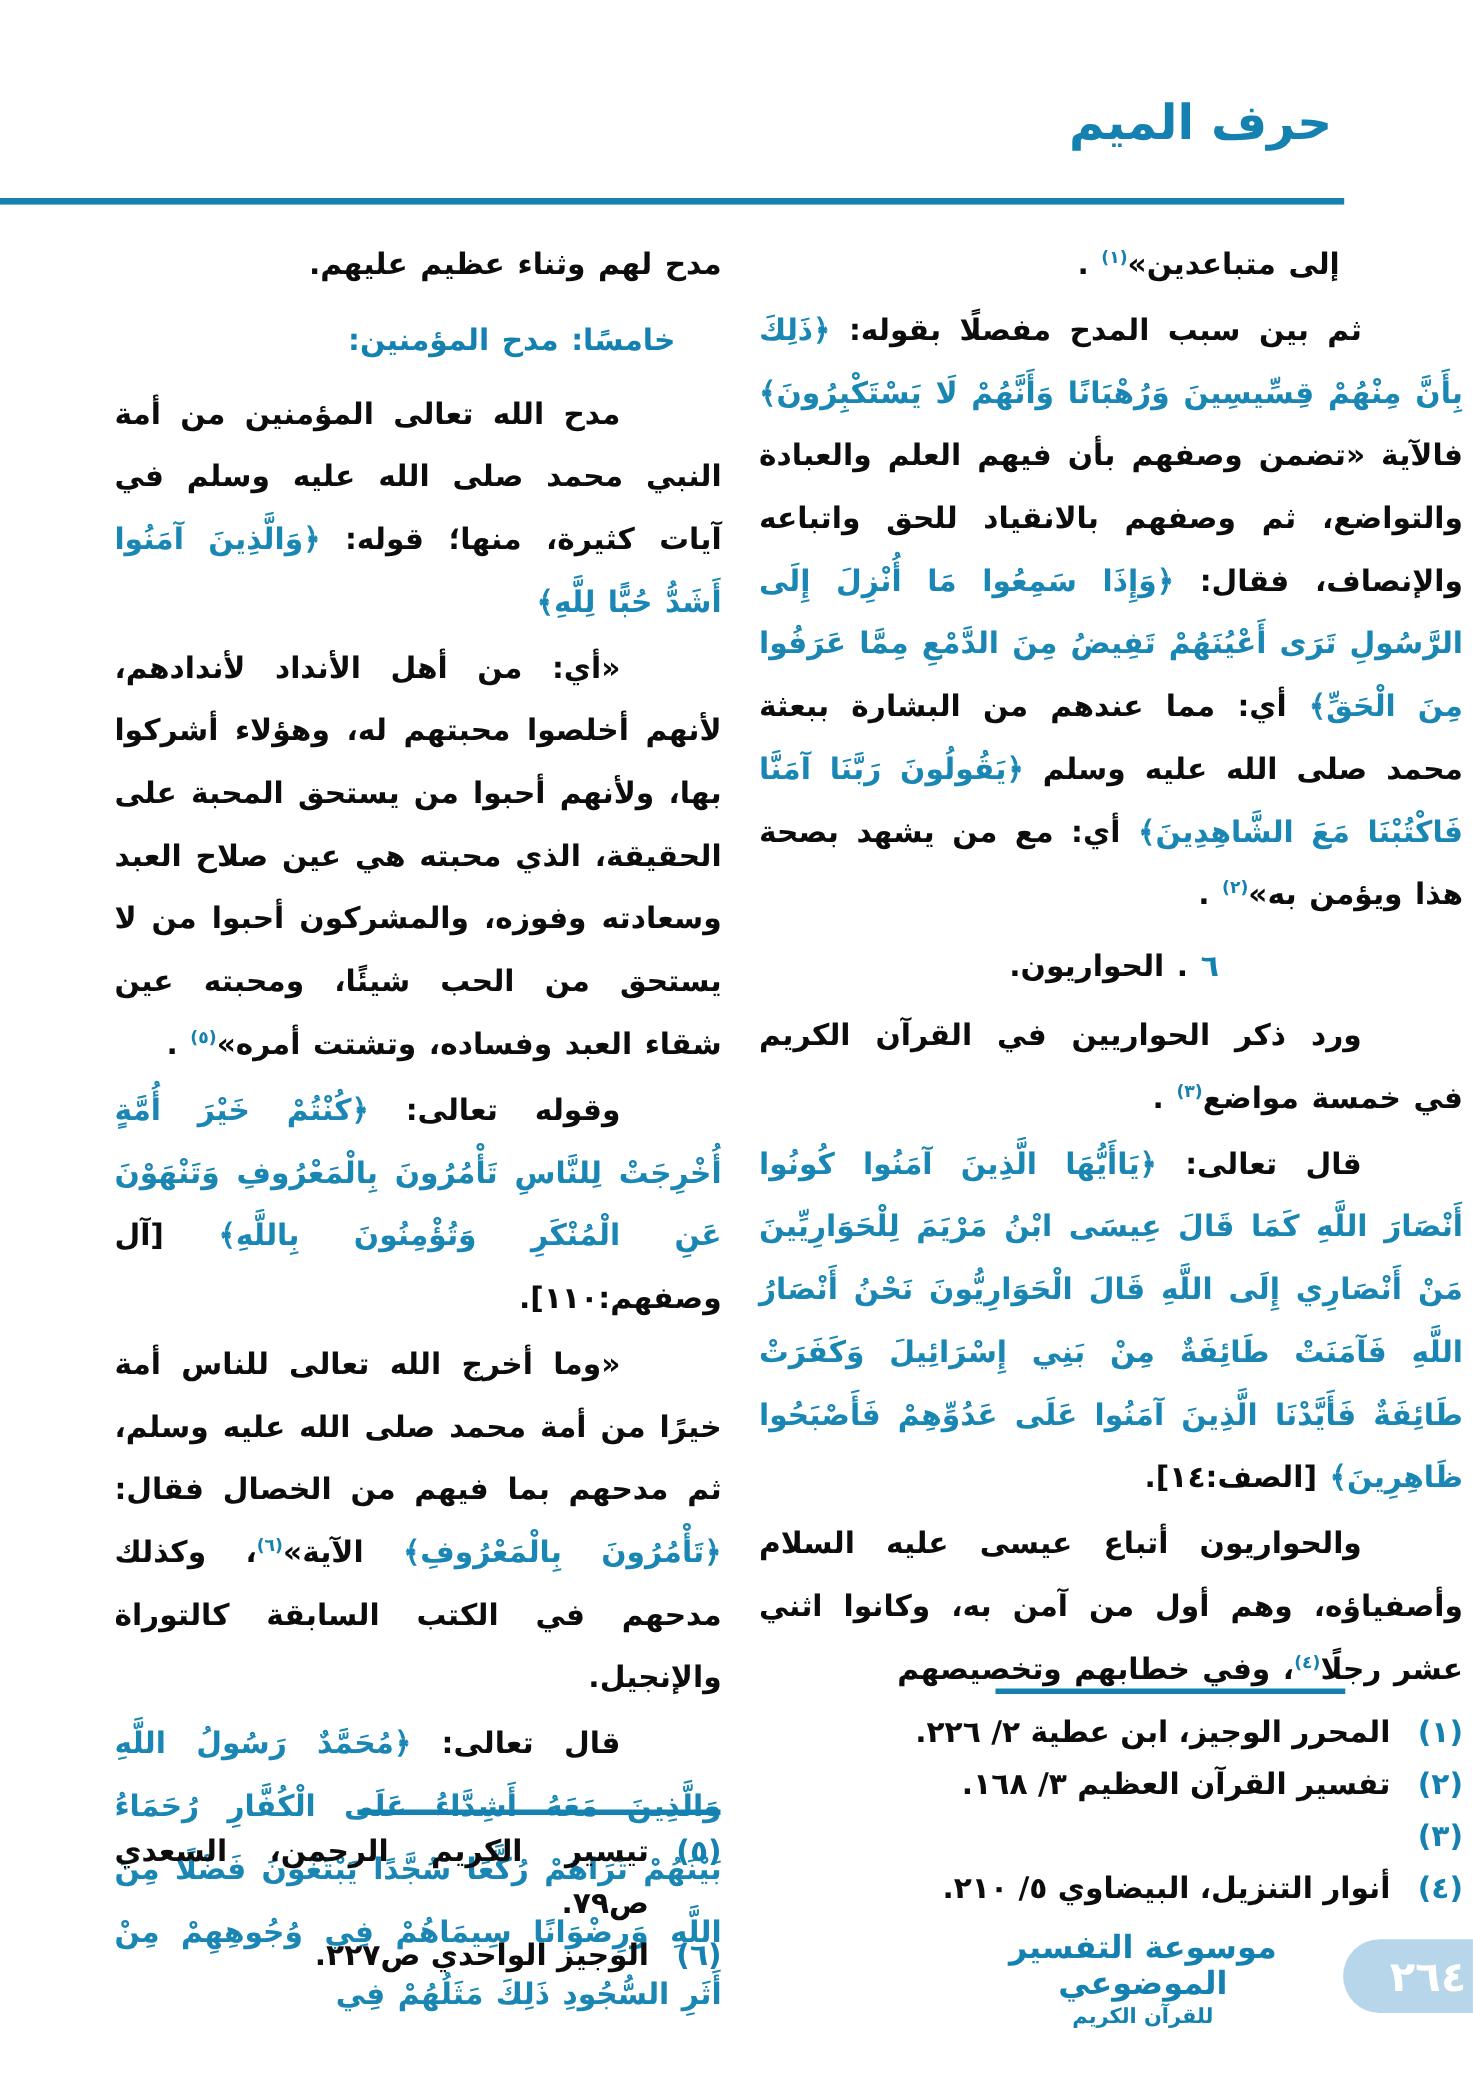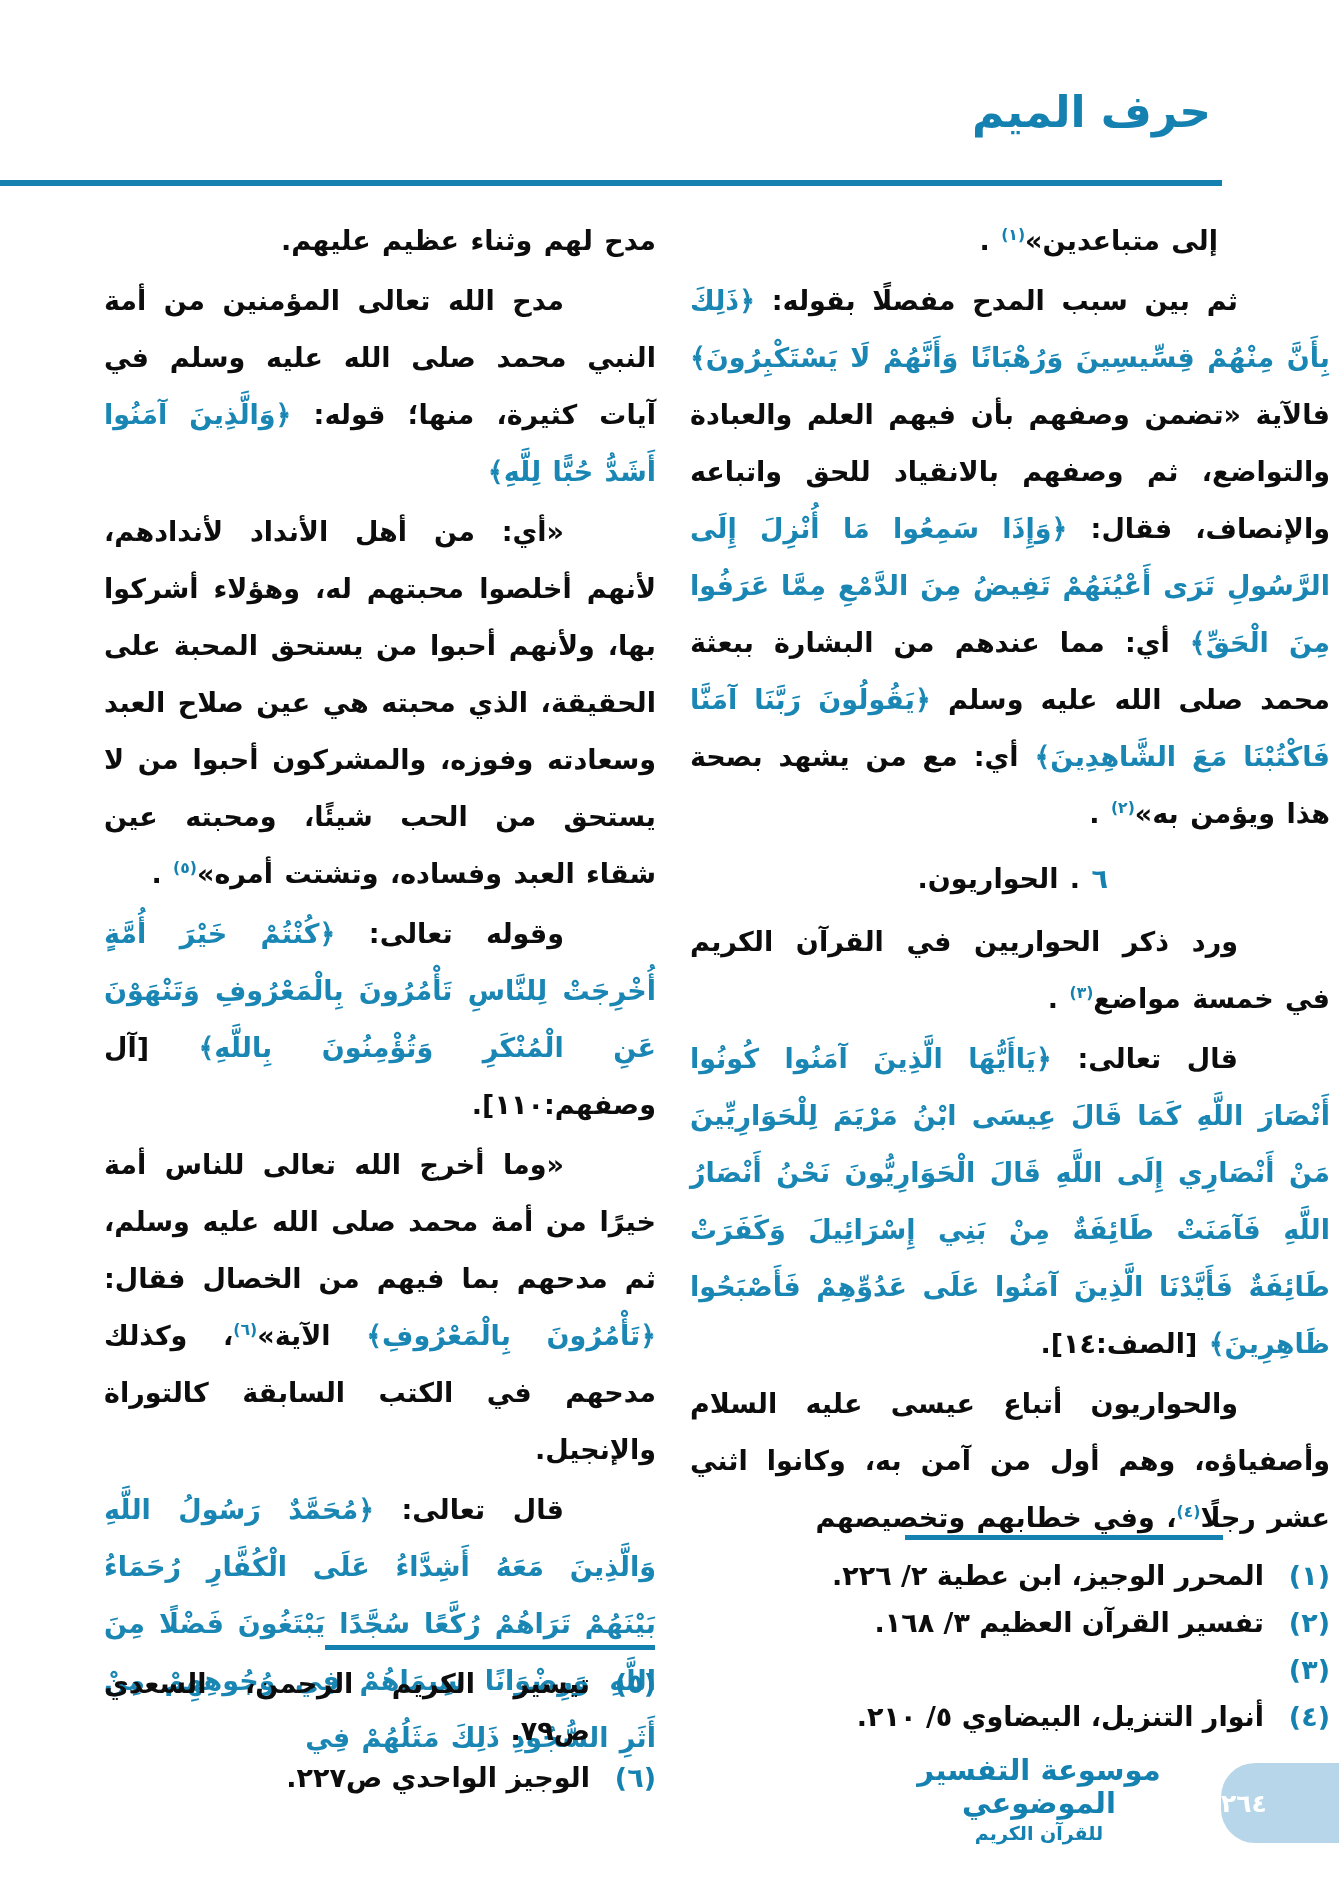--- a/index.html
+++ b/index.html
@@ -65,25 +65,25 @@
   
   .logo{
     position:absolute;top:1754px;right:172px;width:256px;
     text-align:center;color:var(--accent);
     line-height:1.15;
   }
   .logo .l1{font-size:29px;font-weight:700;letter-spacing:-1px;}
   .logo .l2{font-size:19px;font-weight:700;margin-top:2px;}
   .page-badge{
     position:absolute;top:1763px;right:0;
-    width:118px;height:80px;
+    width:118px;height:67px;
     background:var(--badge);
     border-radius:34px 0 0 34px;
-    display:flex;align-items:center;justify-content:flex-end;
-    color:#ffffff;font-size:25px;font-weight:700;
+    display:flex;align-items:center;justify-content:flex-start;
+    color:#ffffff;font-size:38px;font-weight:700;
     letter-spacing:9px;padding-right:6px;box-sizing:border-box;
   }
 </style>
 </head>
 <body>
 
 <div class="page" dir="rtl" lang="ar" style="--accent: #1581b0; --quran: #1a86b4; --badge: #b7d6e9; color: rgb(13, 13, 13);">
 
   <div class="chapter-title">حرف الميم</div>
 
@@ -93,20 +93,21 @@
       <div class="p p-tail"><span class="r-b">إلى متباعدين»</span><span class="r-s">(١)</span><span class="r-b"> .</span></div>
       <div class="p p-para"><span class="r-b">ثم بين سبب المدح مفصلًا بقوله: </span><span class="r-q">﴿ذَلِكَ بِأَنَّ مِنْهُمْ قِسِّيسِينَ وَرُهْبَانًا وَأَنَّهُمْ لَا يَسْتَكْبِرُونَ﴾</span><span class="r-b"> فالآية «تضمن وصفهم بأن فيهم العلم والعبادة والتواضع، ثم وصفهم بالانقياد للحق واتباعه والإنصاف، فقال: </span><span class="r-q">﴿وَإِذَا سَمِعُوا مَا أُنْزِلَ إِلَى الرَّسُولِ تَرَى أَعْيُنَهُمْ تَفِيضُ مِنَ الدَّمْعِ مِمَّا عَرَفُوا مِنَ الْحَقِّ﴾</span><span class="r-b"> أي: مما عندهم من البشارة ببعثة محمد صلى الله عليه وسلم </span><span class="r-q">﴿يَقُولُونَ رَبَّنَا آمَنَّا فَاكْتُبْنَا مَعَ الشَّاهِدِينَ﴾</span><span class="r-b"> أي: مع من يشهد بصحة هذا ويؤمن به»</span><span class="r-s">(٢)</span><span class="r-b"> .</span></div>
       <div class="p p-head6"><span class="r-n">٦</span><span class="r-b"> . الحواريون.</span></div>
       <div class="p p-para"><span class="r-b">ورد ذكر الحواريين في القرآن الكريم في خمسة مواضع</span><span class="r-s">(٣)</span><span class="r-b"> .</span></div>
       <div class="p p-para"><span class="r-b">قال تعالى: </span><span class="r-q">﴿يَاأَيُّهَا الَّذِينَ آمَنُوا كُونُوا أَنْصَارَ اللَّهِ كَمَا قَالَ عِيسَى ابْنُ مَرْيَمَ لِلْحَوَارِيِّينَ مَنْ أَنْصَارِي إِلَى اللَّهِ قَالَ الْحَوَارِيُّونَ نَحْنُ أَنْصَارُ اللَّهِ فَآمَنَتْ طَائِفَةٌ مِنْ بَنِي إِسْرَائِيلَ وَكَفَرَتْ طَائِفَةٌ فَأَيَّدْنَا الَّذِينَ آمَنُوا عَلَى عَدُوِّهِمْ فَأَصْبَحُوا ظَاهِرِينَ﴾</span><span class="r-b"> [الصف:١٤].</span></div>
       <div class="p p-para"><span class="r-b">والحواريون أتباع عيسى عليه السلام وأصفياؤه، وهم أول من آمن به، وكانوا اثني عشر رجلًا</span><span class="r-s">(٤)</span><span class="r-b">، وفي خطابهم وتخصيصهم</span></div>
     </div>
 
   <div class="col col-left" id="col-left">
       <div class="p p-tail0"><span class="r-b">مدح لهم وثناء عظيم عليهم.</span></div>
+      <div class="p p-tealhead"><span class="r-n">خامسًا: مدح المؤمنين:</span></div>
       <div class="p p-para"><span class="r-b">مدح الله تعالى المؤمنين من أمة النبي محمد صلى الله عليه وسلم في آيات كثيرة، منها؛ قوله: </span><span class="r-q">﴿وَالَّذِينَ آمَنُوا أَشَدُّ حُبًّا لِلَّهِ﴾</span></div>
       <div class="p p-para"><span class="r-b">«أي: من أهل الأنداد لأندادهم، لأنهم أخلصوا محبتهم له، وهؤلاء أشركوا بها، ولأنهم أحبوا من يستحق المحبة على الحقيقة، الذي محبته هي عين صلاح العبد وسعادته وفوزه، والمشركون أحبوا من لا يستحق من الحب شيئًا، ومحبته عين شقاء العبد وفساده، وتشتت أمره»</span><span class="r-s">(٥)</span><span class="r-b"> .</span></div>
       <div class="p p-para"><span class="r-b">وقوله تعالى: </span><span class="r-q">﴿كُنْتُمْ خَيْرَ أُمَّةٍ أُخْرِجَتْ لِلنَّاسِ تَأْمُرُونَ بِالْمَعْرُوفِ وَتَنْهَوْنَ عَنِ الْمُنْكَرِ وَتُؤْمِنُونَ بِاللَّهِ﴾</span><span class="r-b"> [آل وصفهم:١١٠].</span></div>
       <div class="p p-para"><span class="r-b">«وما أخرج الله تعالى للناس أمة خيرًا من أمة محمد صلى الله عليه وسلم، ثم مدحهم بما فيهم من الخصال فقال: </span><span class="r-q">﴿تَأْمُرُونَ بِالْمَعْرُوفِ﴾</span><span class="r-b"> الآية»</span><span class="r-s">(٦)</span><span class="r-b">، وكذلك مدحهم في الكتب السابقة كالتوراة والإنجيل.</span></div>
       <div class="p p-para"><span class="r-b">قال تعالى: </span><span class="r-q">﴿مُحَمَّدٌ رَسُولُ اللَّهِ وَالَّذِينَ مَعَهُ أَشِدَّاءُ عَلَى الْكُفَّارِ رُحَمَاءُ بَيْنَهُمْ تَرَاهُمْ رُكَّعًا سُجَّدًا يَبْتَغُونَ فَضْلًا مِنَ اللَّهِ وَرِضْوَانًا سِيمَاهُمْ فِي وُجُوهِهِمْ مِنْ أَثَرِ السُّجُودِ ذَلِكَ مَثَلُهُمْ فِي</span></div>
     </div>
 
   <div class="fn-rule fn-rule-right"></div>
   <div class="fn-rule fn-rule-left"></div>
 

